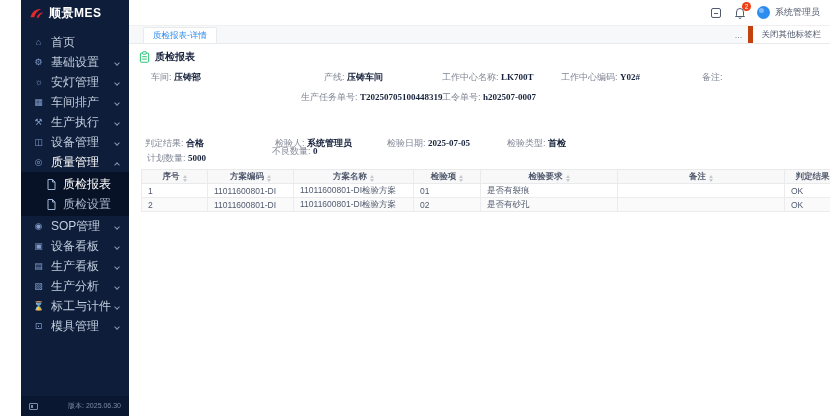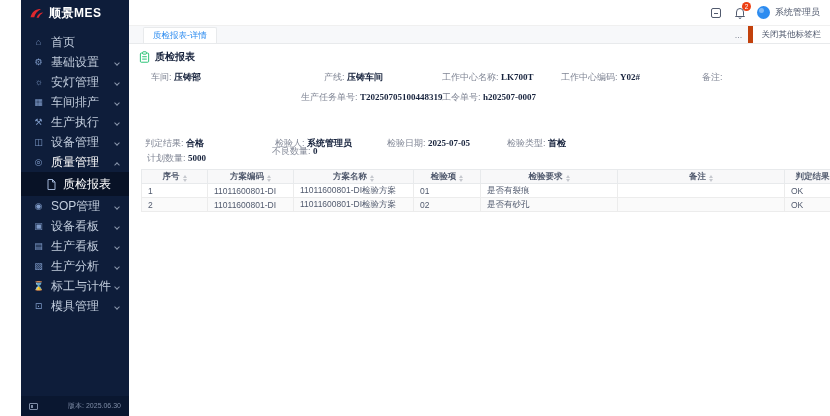--- a/index.html
+++ b/index.html
@@ -116,20 +116,27 @@
         <span class="chev up"></span>
       </div>
 
       <div class="submenu">
         <div class="sub-item active">
           <svg width="9" height="11" viewBox="0 0 9 11">
             <path d="M1 .5h4.5L8 3v7.5H1z" fill="none" stroke="#9fb3d5"></path>
               <path d="M5.5 .5V3H8" fill="none" stroke="#9fb3d5"></path>
           </svg>
           <span class="mi-label">质检报表</span>
+        </div>
+        <div class="sub-item">
+          <svg width="9" height="11" viewBox="0 0 9 11">
+            <path d="M1 .5h4.5L8 3v7.5H1z" fill="none" stroke="#9fb3d5"></path>
+              <path d="M5.5 .5V3H8" fill="none" stroke="#9fb3d5"></path>
+          </svg>
+          <span class="mi-label">质检设置</span>
         </div>
       </div>
 
       <div class="menu-item">
         <span class="mi-icon">◉</span>
         <span class="mi-label">SOP管理</span>
         <span class="chev"></span>
       </div>
       <div class="menu-item">
         <span class="mi-icon">▣</span>

